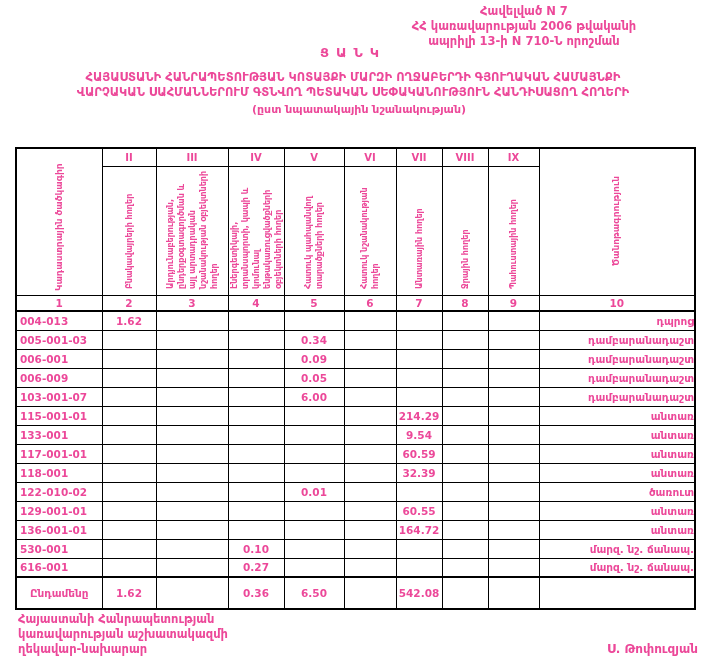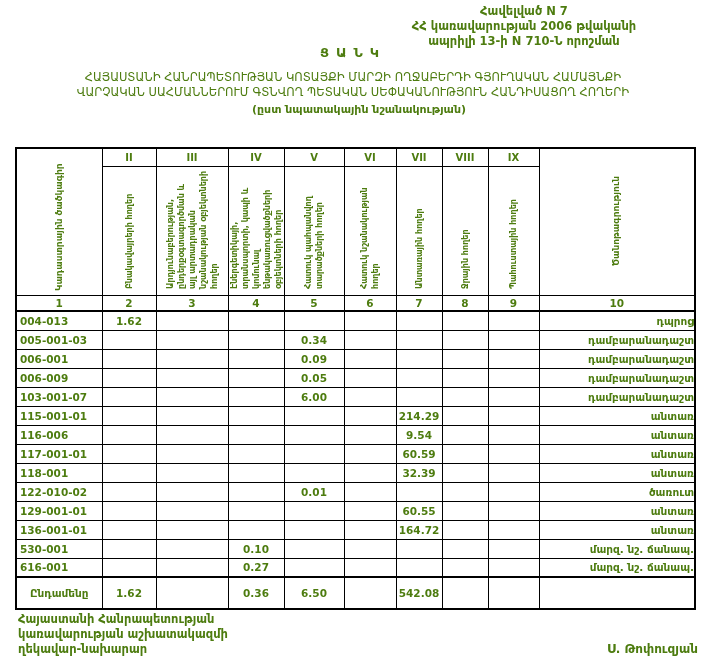--- a/index.html
+++ b/index.html
@@ -1,28 +1,28 @@
 <!DOCTYPE html>
 <html><head>
 <meta charset="utf-8">
 <style>
   * { box-sizing: border-box; margin: 0; padding: 0; }
   html,body { background:#e8e8e8; }
   .page {
-    width: 706px; height: 661px; background: #ffffff; color: #4d7c0f;
+    width: 706px; height: 661px; background: #ffffff; color: #ec4899;
     font-family: "DejaVu Sans", sans-serif; position: relative; overflow: hidden;
     margin: 0 auto;
   }
   .appendix {
     position: absolute; top: 4px; left: 348px; width: 352px;
     text-align: center; font-weight: bold; font-size: 11.5px; line-height: 15px;
   }
   .title-block { position: absolute; top: 45px; left: 0; width: 706px; text-align: center; }
   .caption { font-size: 13px; font-weight: bold; letter-spacing: 7px; margin-bottom: 10px; }
-  .title-line { font-size: 11.5px; font-weight: normal; line-height: 15px; }
+  .title-line { font-size: 11.5px; font-weight: bold; line-height: 15px; }
   .subtitle { font-size: 11px; font-weight: bold; margin-top: 3px; padding-left: 12px; }
 
   .table-wrap { position: absolute; top: 147px; left: 15px; }
   table { border-collapse: collapse; table-layout: fixed; width: 679px; border: 2px solid #000; }
   td { border: 1px solid #000; padding: 0; overflow: hidden; }
 
   tr.roman td { height: 18px; font-size: 10px; font-weight: bold; text-align: center; margin-top: 20px; }
   tr.rot-row td { height: 127px; vertical-align: bottom; text-align: center; }
   td.span-col { vertical-align: bottom; text-align: center; }
   td.span-col10 { vertical-align: middle; text-align: center; }
@@ -192,21 +192,21 @@
             <td class="num"></td>
             <td class="num"></td>
             <td class="num"></td>
             <td class="num"></td>
             <td class="num">214.29</td>
             <td class="num"></td>
             <td class="num"></td>
             <td class="note">անտառ</td>
           </tr>
           <tr class="data">
-            <td class="code">116-006</td>
+            <td class="code">133-001</td>
             <td class="num"></td>
             <td class="num"></td>
             <td class="num"></td>
             <td class="num"></td>
             <td class="num"></td>
             <td class="num">9.54</td>
             <td class="num"></td>
             <td class="num"></td>
             <td class="note">անտառ</td>
           </tr>

